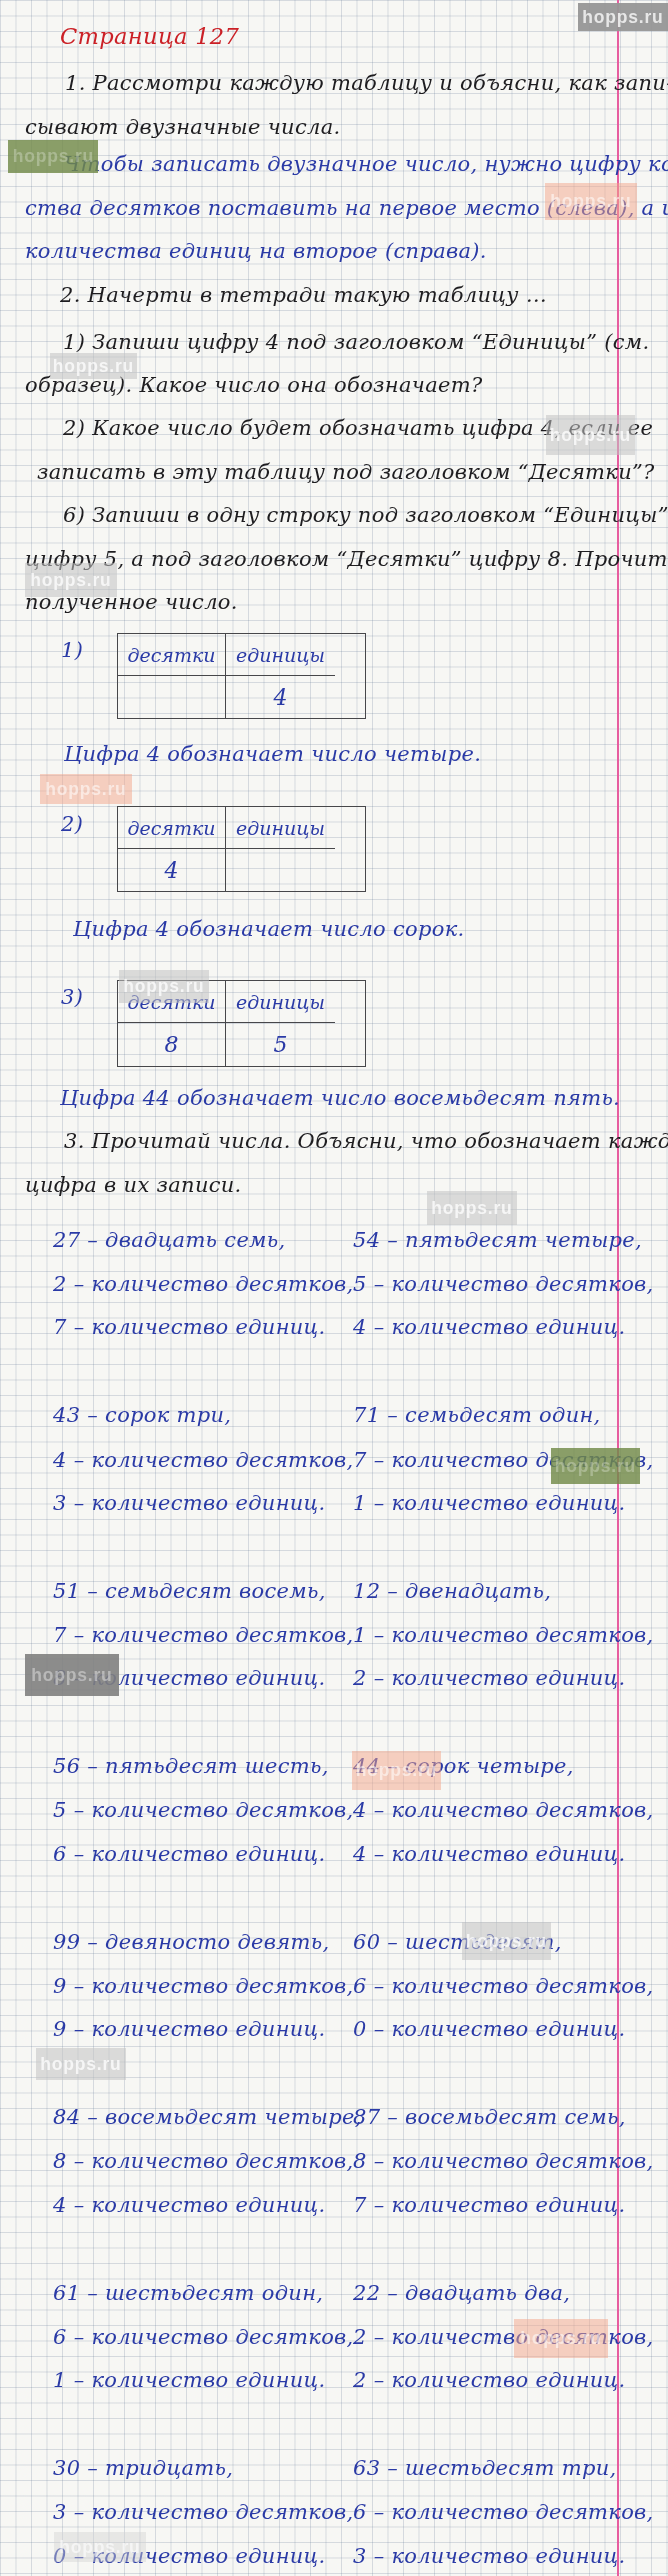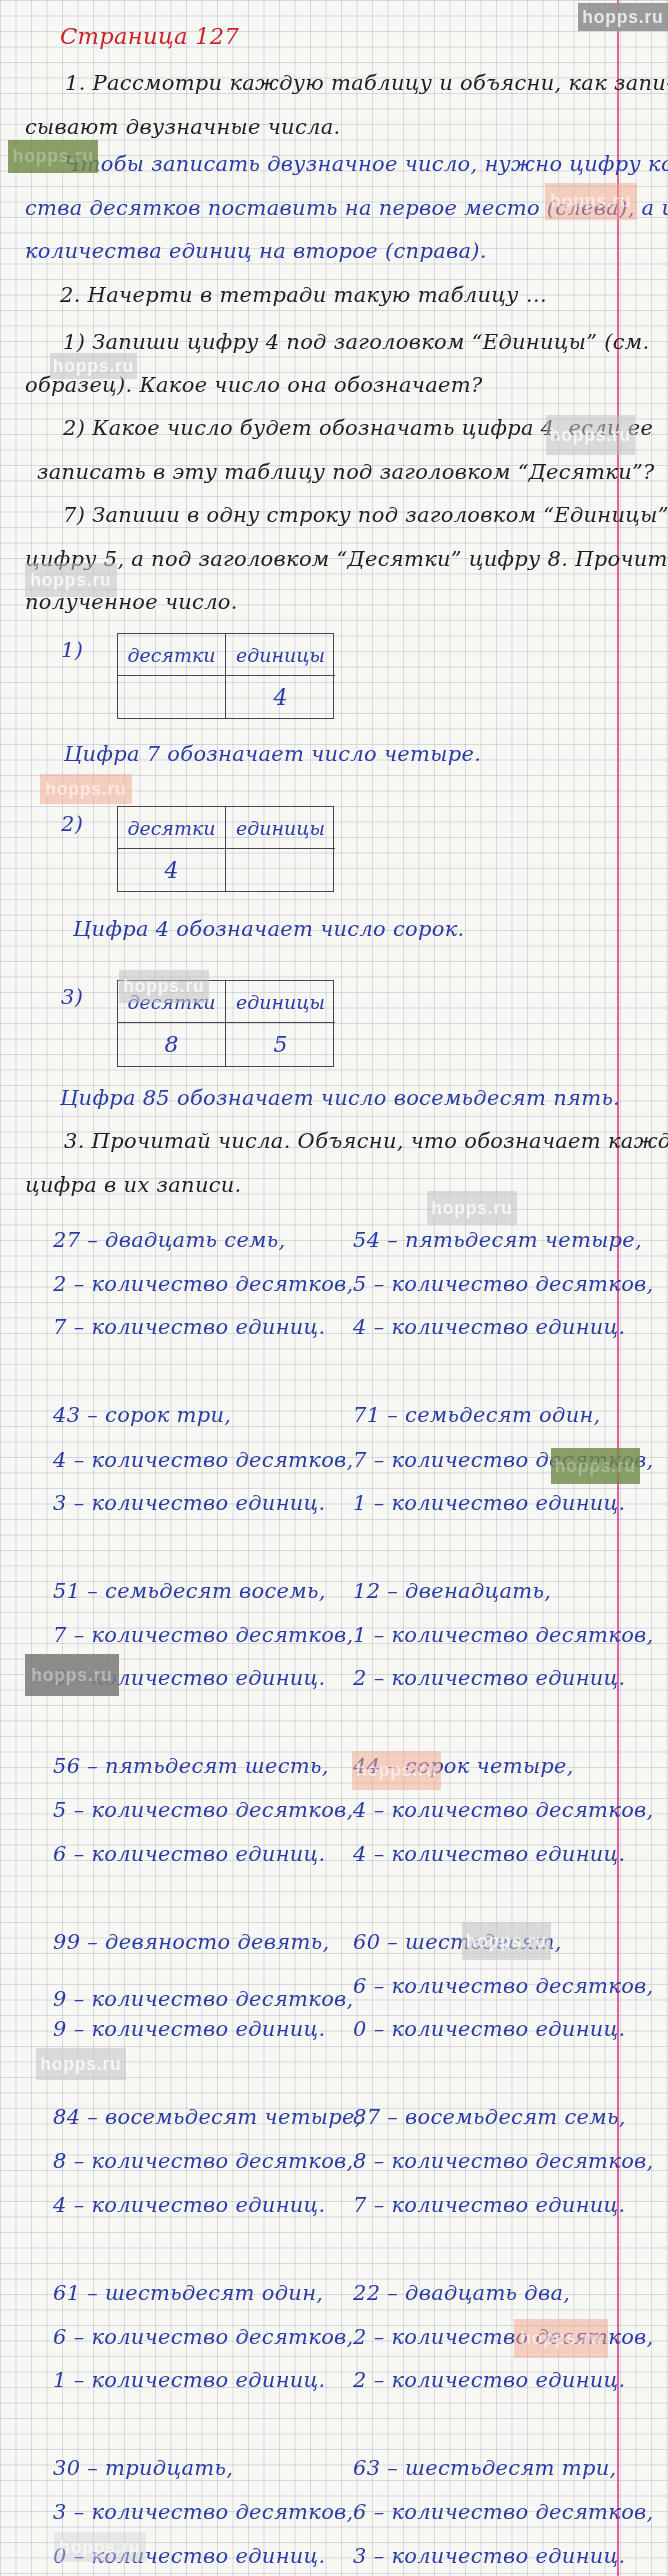--- a/index.html
+++ b/index.html
@@ -10,21 +10,21 @@
       linear-gradient(to right, rgba(122,138,164,0.28) 0.8px, transparent 0.8px),
       linear-gradient(to bottom, rgba(122,138,164,0.28) 0.8px, transparent 0.8px);
     background-size:15.5px 15.5px;
     font-family:"DejaVu Serif", serif;
   }
   .margin-line{position:absolute;top:0;bottom:0;width:1.7px;background:#e75d9f;z-index:1;}
   .ln{position:absolute;white-space:nowrap;font-style:italic;font-size:21px;line-height:28px;z-index:2;letter-spacing:0.3px;}
   .red{color:#cb2026;font-size:22.6px;}
   .black{color:#1e1d20;}
   .blue{color:#2a3aa6;}
-  .ntable{position:absolute;left:117px;width:217px;display:grid;grid-template-columns:107px 110px;grid-template-rows:42px 1fr;border:1.7px solid #47474a;background:transparent;z-index:2;box-sizing:border-box;}
+  .ntable{position:absolute;left:117px;width:249px;display:grid;grid-template-columns:107px 110px;grid-template-rows:42px 1fr;border:1.7px solid #47474a;background:transparent;z-index:2;box-sizing:border-box;}
   .cell{display:flex;align-items:center;justify-content:center;font-style:italic;color:#2a3aa6;box-sizing:border-box;}
   .cell.hd{font-size:19px;border-bottom:1.7px solid #47474a;}
   .cell.vl{font-size:22px;}
   .cell.c2{border-left:1.7px solid #47474a;}
   .wm{position:absolute;z-index:3;display:flex;align-items:center;justify-content:center;overflow:hidden;
       font-family:Liberation Sans, sans-serif;font-weight:bold;font-size:17.5px;letter-spacing:0.8px;}
   .wm-light{background:rgba(195,195,195,0.55);color:rgba(255,255,255,0.75);}
   .wm-lighter{background:rgba(210,210,210,0.45);color:rgba(255,255,255,0.6);}
   .wm-dark{background:rgba(150,150,150,0.95);color:rgba(245,245,245,0.85);}
   .wm-darker{background:rgba(128,128,128,0.9);color:rgba(230,230,230,0.5);}
@@ -44,50 +44,50 @@
 <div class="ln blue" style="left:64px;top:150px;">Чтобы записать двузначное число, нужно цифру количе-</div>
 <div class="ln blue" style="left:25px;top:194px;">ства десятков поставить на первое место (слева), а цифру</div>
 <div class="ln blue" style="left:25px;top:237px;">количества единиц на второе (справа).</div>
 
 <div class="ln black" style="left:60px;top:281px;">2. Начерти в тетради такую таблицу …</div>
 
 <div class="ln black" style="left:63px;top:328px;">1) Запиши цифру 4 под заголовком “Единицы” (см.</div>
 <div class="ln black" style="left:25px;top:371px;">образец). Какое число она обозначает?</div>
 <div class="ln black" style="left:63px;top:414px;">2) Какое число будет обозначать цифра 4, если ее</div>
 <div class="ln black" style="left:25px;top:458px;margin-left:12px;">записать в эту таблицу под заголовком “Десятки”?</div>
-<div class="ln black" style="left:63px;top:501px;">7) Запиши в одну строку под заголовком “Единицы”</div>
+<div class="ln black" style="left:63px;top:501px;">6) Запиши в одну строку под заголовком “Единицы”</div>
 <div class="ln black" style="left:25px;top:545px;">цифру 5, а под заголовком “Десятки” цифру 8. Прочитай</div>
 <div class="ln black" style="left:25px;top:588px;">полученное число.</div>
 
 <div class="ln blue" style="left:61px;top:636px;">1)</div>
 <div class="ntable" style="top:633px;height:86px;">
   <div class="cell hd c1">десятки</div>
   <div class="cell hd c2">единицы</div>
   <div class="cell vl c1"></div>
   <div class="cell vl c2">4</div>
 </div>
-<div class="ln blue" style="left:64px;top:740px;">Цифра 7  обозначает число четыре.</div>
+<div class="ln blue" style="left:64px;top:740px;">Цифра 4  обозначает число четыре.</div>
 
 <div class="ln blue" style="left:61px;top:810px;">2)</div>
 <div class="ntable" style="top:806px;height:86px;">
   <div class="cell hd c1">десятки</div>
   <div class="cell hd c2">единицы</div>
   <div class="cell vl c1">4</div>
   <div class="cell vl c2"></div>
 </div>
 <div class="ln blue" style="left:64px;top:915px;margin-left:9px;">Цифра 4  обозначает число сорок.</div>
 
 <div class="ln blue" style="left:61px;top:983px;">3)</div>
 <div class="ntable" style="top:980px;height:87px;">
   <div class="cell hd c1">десятки</div>
   <div class="cell hd c2">единицы</div>
   <div class="cell vl c1">8</div>
   <div class="cell vl c2">5</div>
 </div>
-<div class="ln blue" style="left:60px;top:1084px;">Цифра 85  обозначает число восемьдесят пять.</div>
+<div class="ln blue" style="left:60px;top:1084px;">Цифра 44  обозначает число восемьдесят пять.</div>
 
 <div class="ln black" style="left:64px;top:1127px;">3. Прочитай числа. Объясни, что обозначает каждая</div>
 <div class="ln black" style="left:25px;top:1171px;">цифра в их записи.</div>
 
 <div class="ln blue" style="left:53px;top:1226px;">27 – двадцать семь,</div>
 <div class="ln blue" style="left:53px;top:1270px;">2 – количество десятков,</div>
 <div class="ln blue" style="left:53px;top:1313px;">7 – количество единиц.</div>
 <div class="ln blue" style="left:353px;top:1226px;">54 – пятьдесят четыре,</div>
 <div class="ln blue" style="left:353px;top:1270px;">5 – количество десятков,</div>
 <div class="ln blue" style="left:353px;top:1313px;">4 – количество единиц.</div>
@@ -107,21 +107,21 @@
 <div class="ln blue" style="left:353px;top:1664px;">2 – количество единиц.</div>
 
 <div class="ln blue" style="left:53px;top:1752px;">56 – пятьдесят шесть,</div>
 <div class="ln blue" style="left:53px;top:1796px;">5 – количество десятков,</div>
 <div class="ln blue" style="left:53px;top:1840px;">6 – количество единиц.</div>
 <div class="ln blue" style="left:353px;top:1752px;">44 – сорок четыре,</div>
 <div class="ln blue" style="left:353px;top:1796px;">4 – количество десятков,</div>
 <div class="ln blue" style="left:353px;top:1840px;">4 – количество единиц.</div>
 
 <div class="ln blue" style="left:53px;top:1928px;">99 – девяносто девять,</div>
-<div class="ln blue" style="left:53px;top:1972px;margin-top:13px;">9 – количество десятков,</div>
+<div class="ln blue" style="left:53px;top:1972px;">9 – количество десятков,</div>
 <div class="ln blue" style="left:53px;top:2015px;">9 – количество единиц.</div>
 <div class="ln blue" style="left:353px;top:1928px;">60 – шестьдесят,</div>
 <div class="ln blue" style="left:353px;top:1972px;">6 – количество десятков,</div>
 <div class="ln blue" style="left:353px;top:2015px;">0 – количество единиц.</div>
 
 <div class="ln blue" style="left:53px;top:2103px;">84 – восемьдесят четыре,</div>
 <div class="ln blue" style="left:53px;top:2147px;">8 – количество десятков,</div>
 <div class="ln blue" style="left:53px;top:2191px;">4 – количество единиц.</div>
 <div class="ln blue" style="left:353px;top:2103px;">87 – восемьдесят семь,</div>
 <div class="ln blue" style="left:353px;top:2147px;">8 – количество десятков,</div>

